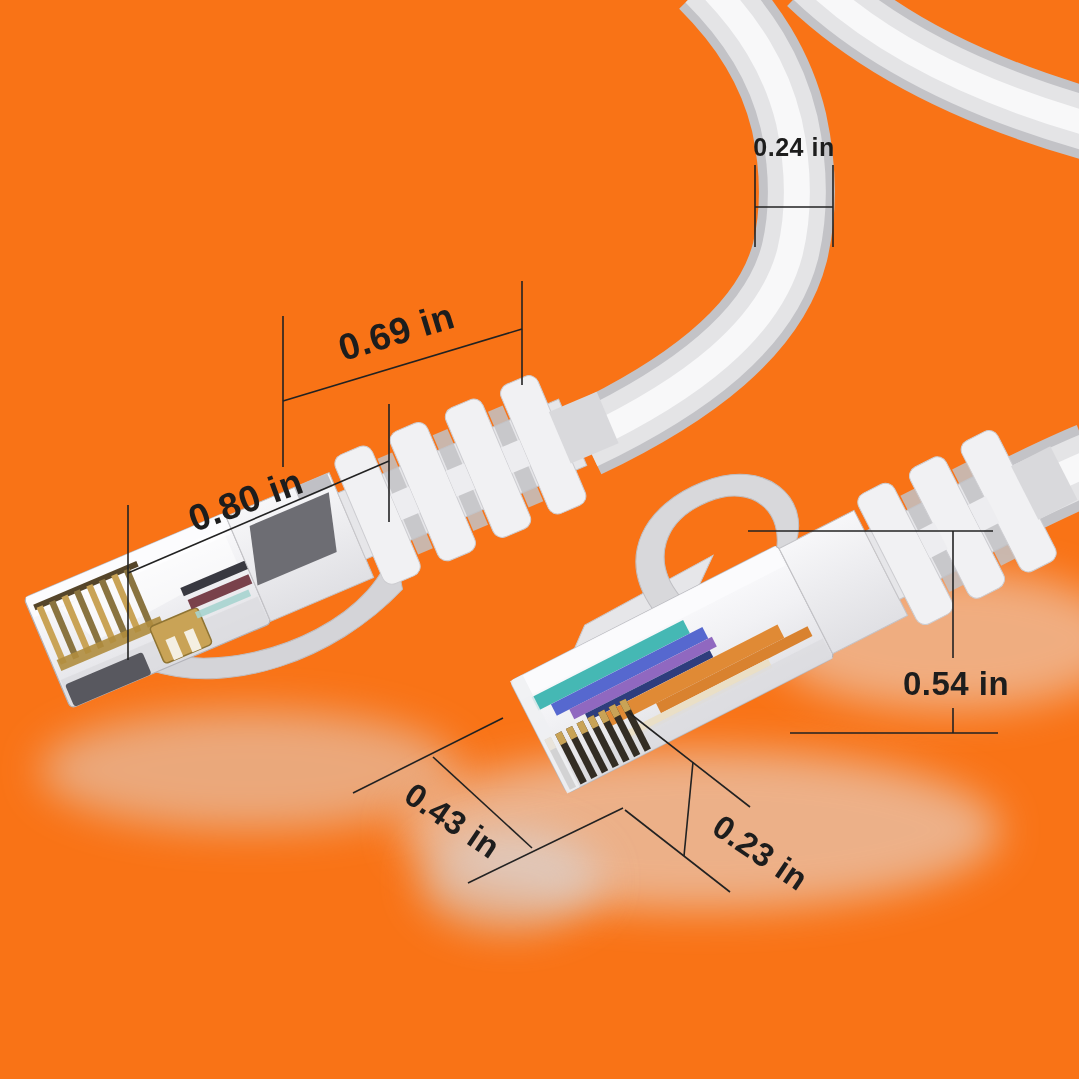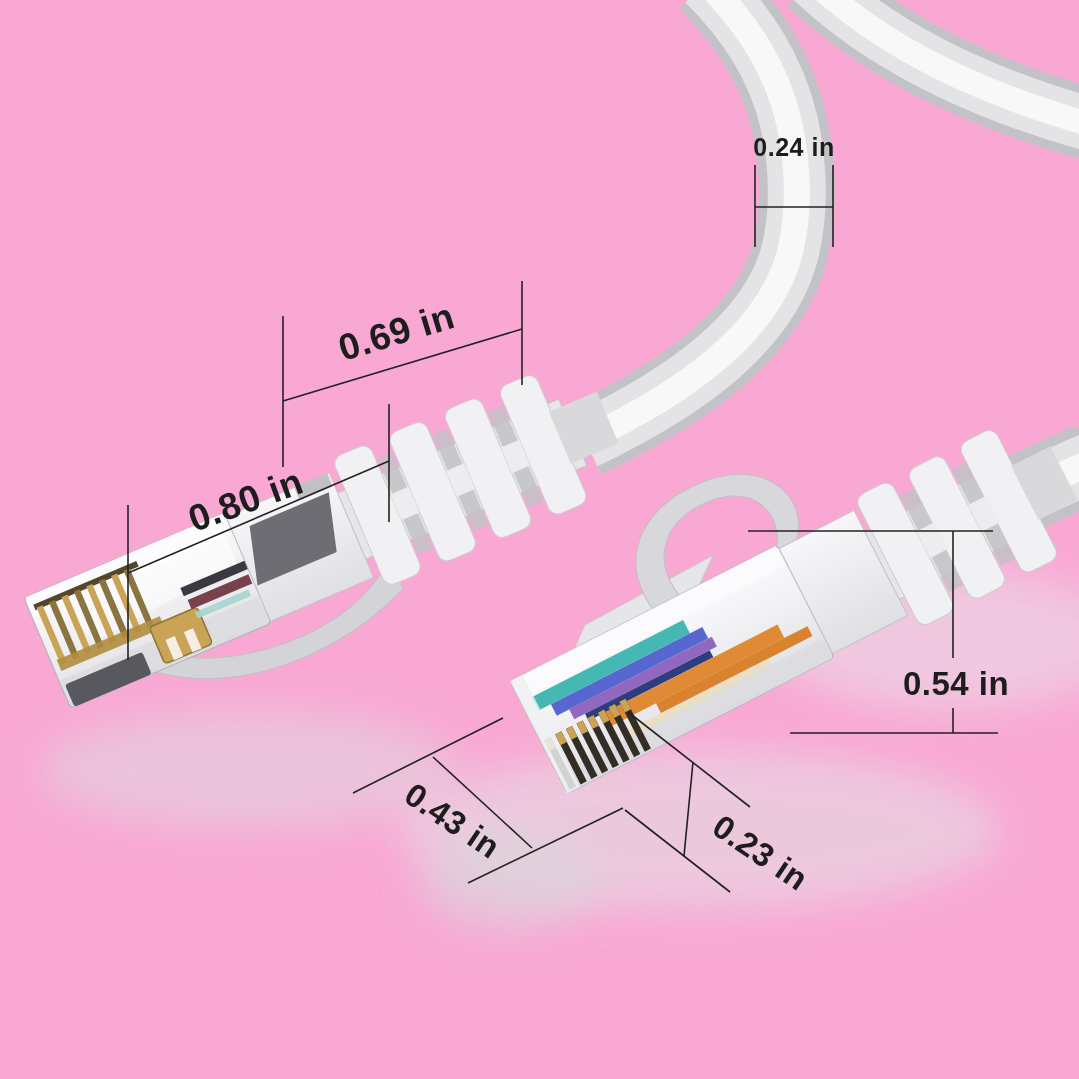--- a/index.html
+++ b/index.html
@@ -1,17 +1,17 @@
 <!DOCTYPE html>
 <html><head>
 <meta charset="utf-8">
 <style>
   html,body{margin:0;padding:0;background:#ffffff;}
   body{font-family:"Liberation Sans", sans-serif;}
-  .stage{position:relative;width:1079px;height:1079px;background:#f9a8d4;overflow:hidden;}
+  .stage{position:relative;width:1079px;height:1079px;background:#f97316;overflow:hidden;}
   svg{display:block;}
   .dim-line{stroke:#222222;stroke-width:1.6;fill:none;}
   .dim-label{fill:#1d1d1d;font-weight:700;letter-spacing:0.5px;}
   .fs-big{font-size:37px;}
   .fs-mid{font-size:33px;}
   .fs-small{font-size:25px;}
 </style>
 </head>
 <body>
 

